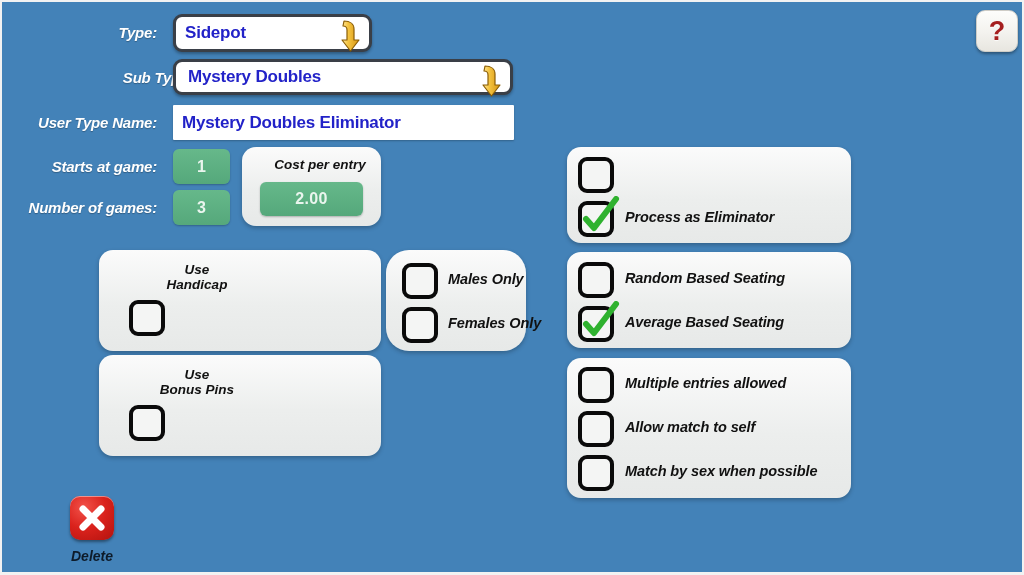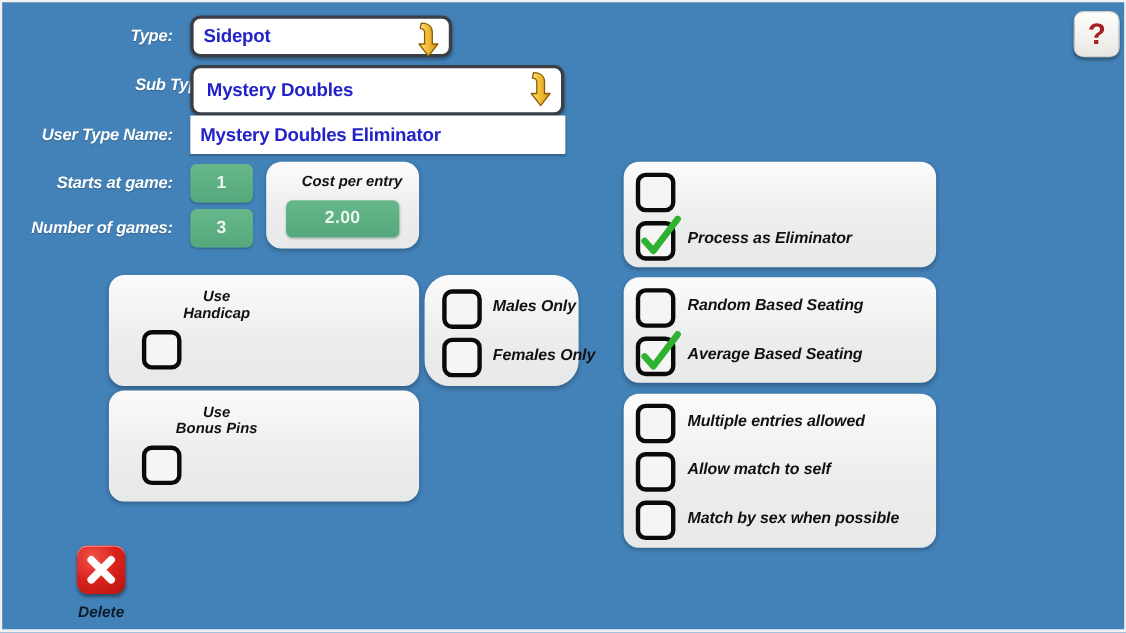--- a/index.html
+++ b/index.html
@@ -186,37 +186,37 @@
 <body>
 
 <div id="app">
 
   <div class="lbl" style="left:0px; top:22px; width:155px;">Type:</div>
   <div class="lbl" style="left:0px; top:67px; width:155px;padding-left:36px;">Sub Type:</div>
   <div class="lbl" style="left:0px; top:156px; width:155px;">Starts at game:</div>
   <div class="lbl" style="left:0px; top:112px; width:155px;">User Type Name:</div>
   <div class="lbl" style="left:0px; top:197px; width:155px;">Number of games:</div>
 
-  <div class="field bordered" style="left:171px; top:12px; width:238px; height:38px;">
+  <div class="field bordered" style="left:171px; top:12px; width:199px; height:38px;">
     <span class="val">Sidepot</span>
     <span class="gold-arrow" style="right:8px; top:2px;">
       <svg viewBox="0 0 26 34" width="26" height="34" aria-hidden="true">
         <defs>
           <linearGradient id="gold1" x1="0" y1="0" x2="1" y2="0">
             <stop offset="0%" stop-color="#ffe9a0"></stop>
             <stop offset="35%" stop-color="#f5c542"></stop>
             <stop offset="100%" stop-color="#d79512"></stop>
           </linearGradient>
         </defs>
         <path d="M9 2 C15 2 19 5 19 10 L19 21 L24 21 L15.5 32 L7 21 L12 21 L12 11 C12 8 10.5 7 8 7 Z" fill="url(#gold1)" stroke="#8a5d05" stroke-width="1.2" stroke-linejoin="round"></path>
       </svg>
     </span>
   </div>
 
-  <div class="field bordered" style="left:171px; top:57px; width:340px; height:46px;padding-left:12px;">
+  <div class="field bordered" style="left:171px; top:57px; width:340px; height:36px;padding-left:12px;">
     <span class="val">Mystery Doubles</span>
     <span class="gold-arrow" style="right:8px; top:2px;">
       <svg viewBox="0 0 26 34" width="26" height="34" aria-hidden="true">
         <defs>
           <linearGradient id="gold2" x1="0" y1="0" x2="1" y2="0">
             <stop offset="0%" stop-color="#ffe9a0"></stop>
             <stop offset="35%" stop-color="#f5c542"></stop>
             <stop offset="100%" stop-color="#d79512"></stop>
           </linearGradient>
         </defs>

